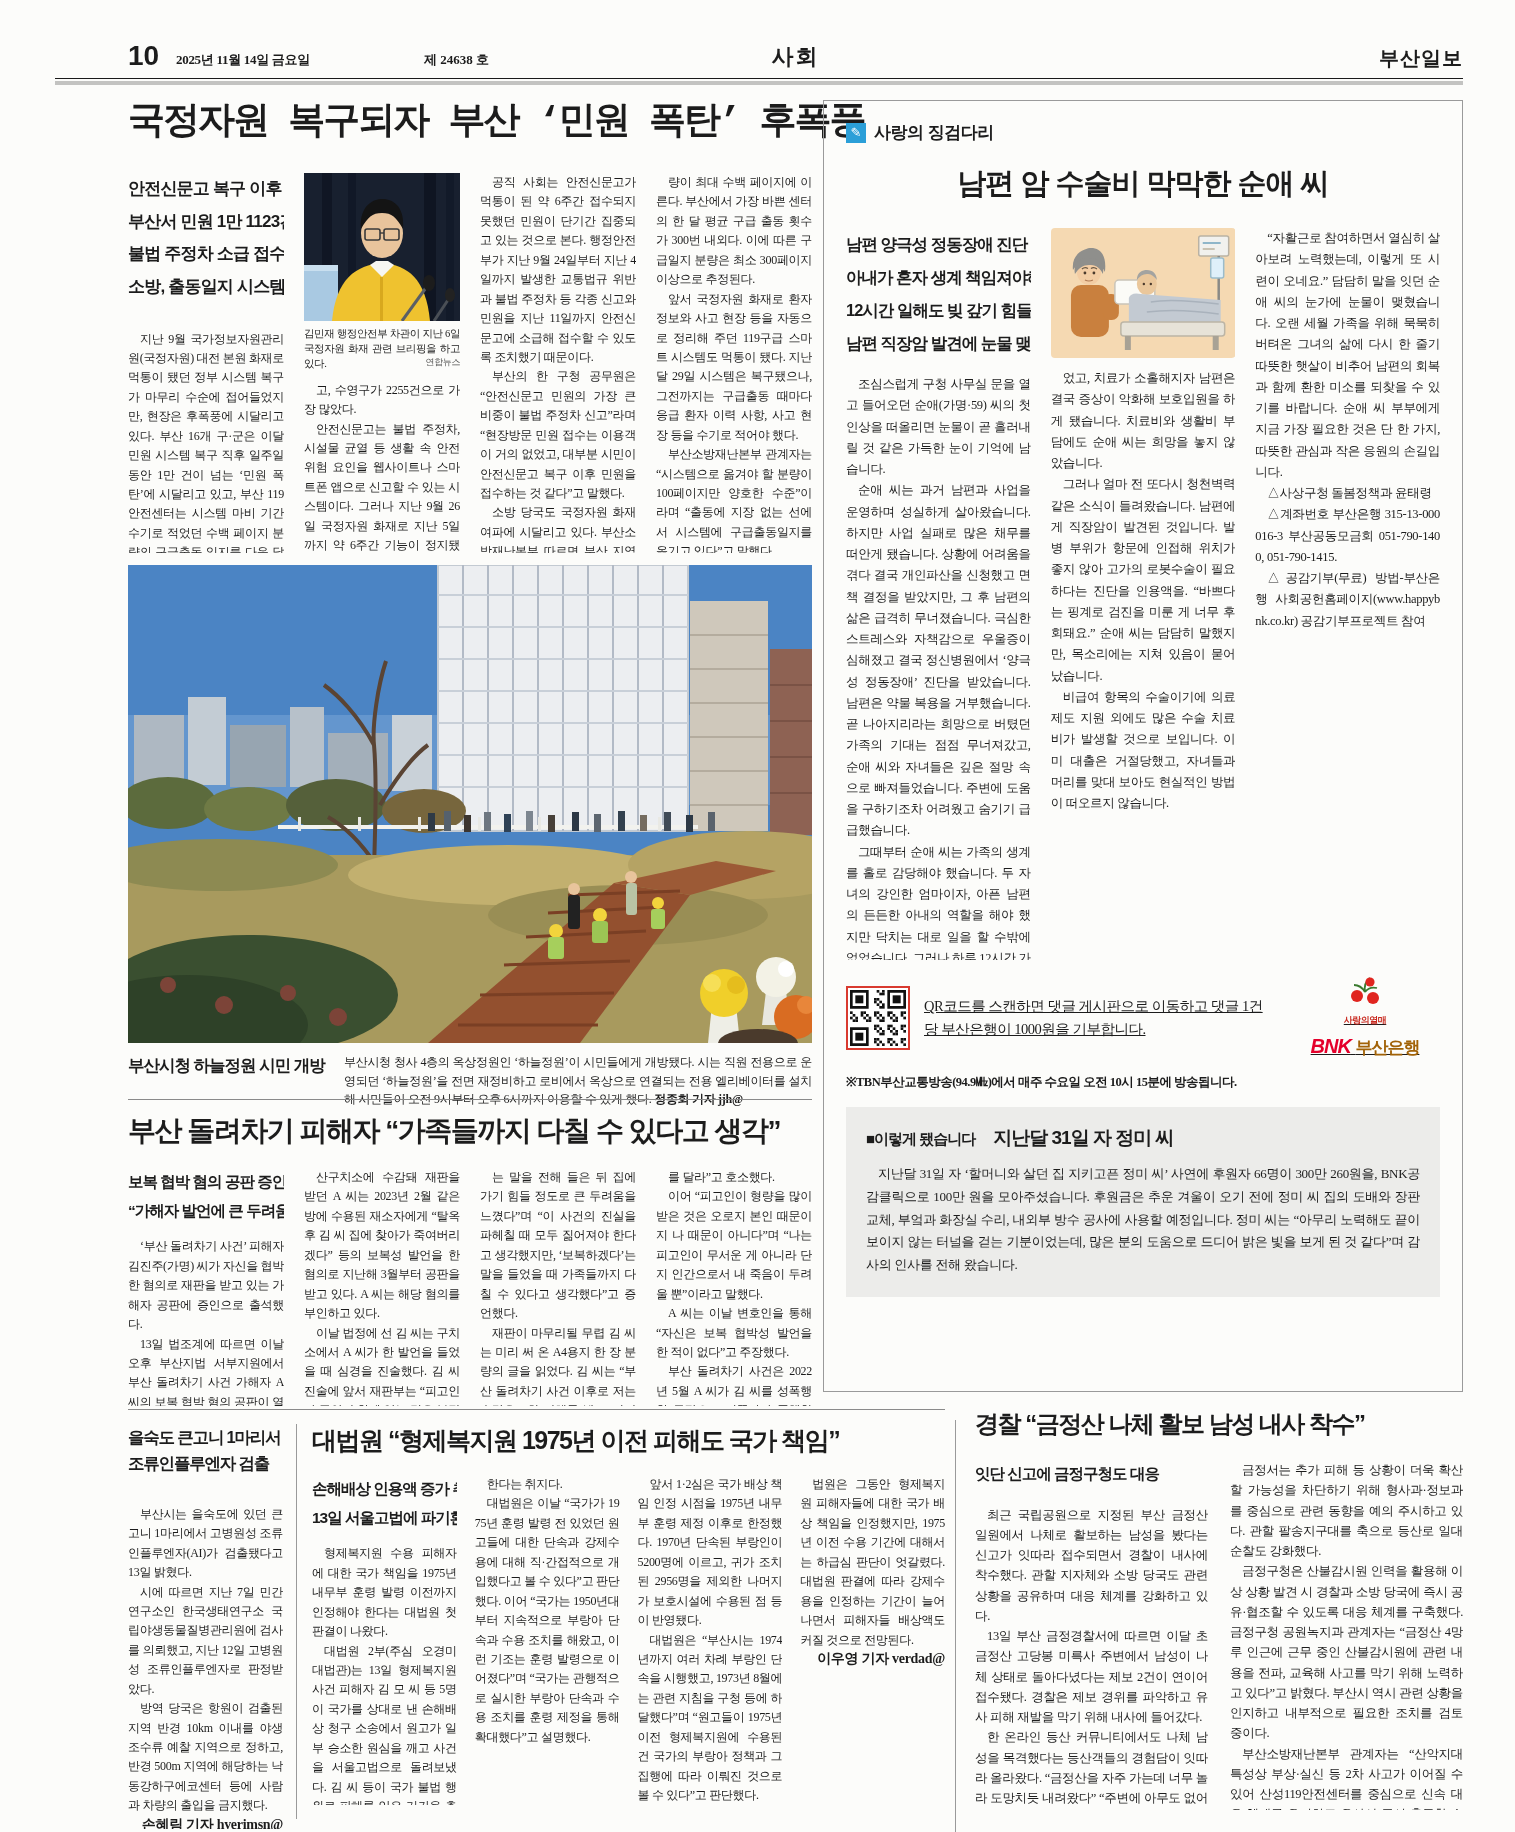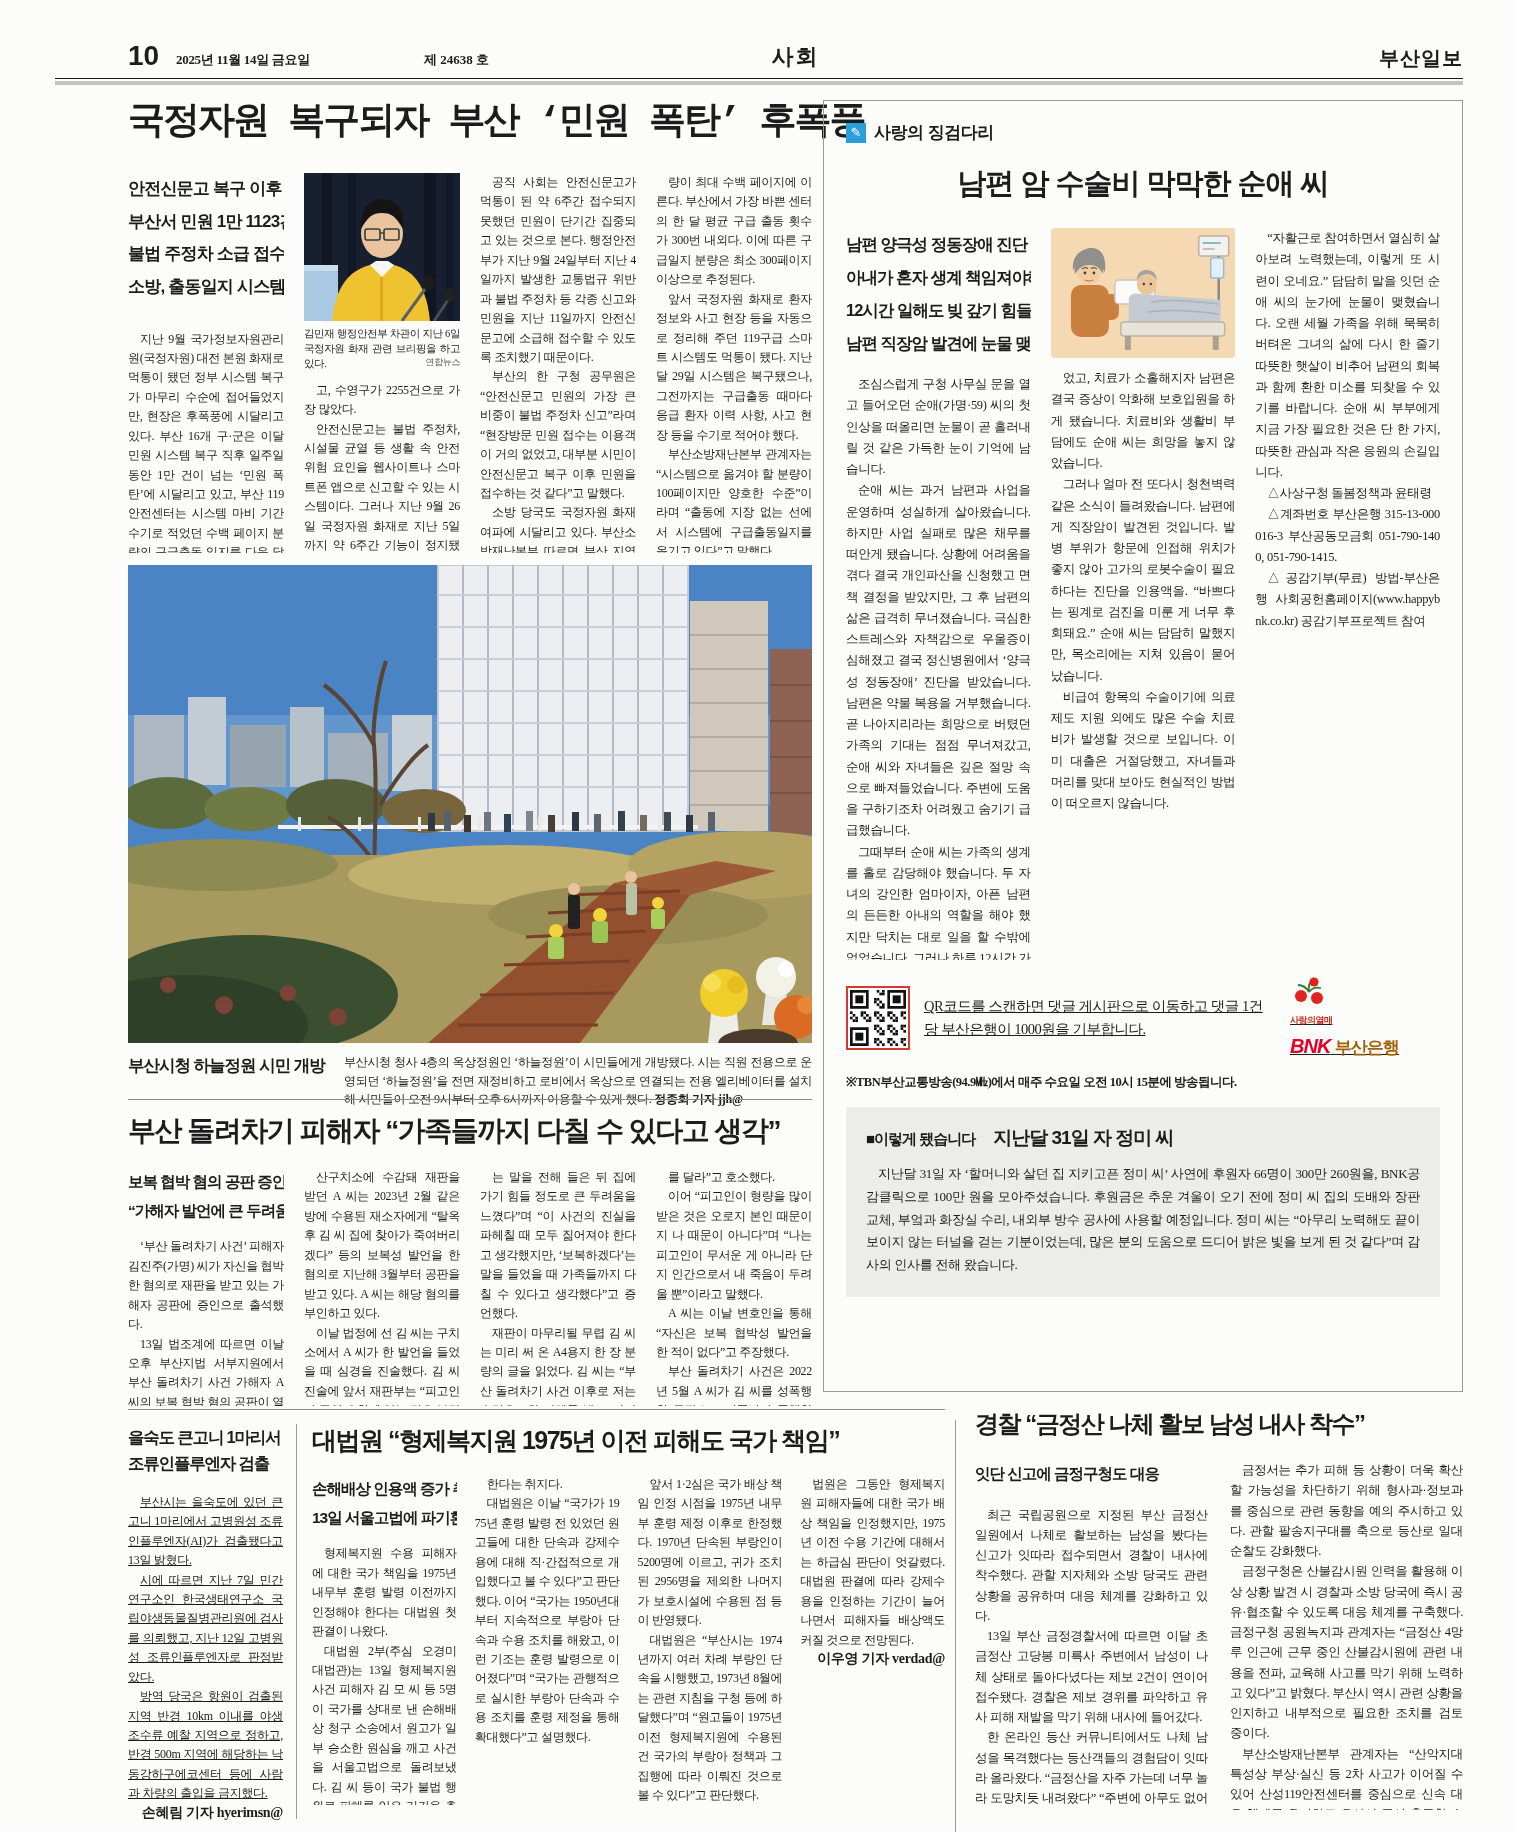--- a/index.html
+++ b/index.html
@@ -47,21 +47,21 @@
   
   .art-kick { position:absolute; left:128px; top:1112px; width:684px; }
   .art-kick .hl { font-family:"Liberation Sans",sans-serif; font-size:28px; font-weight:900; letter-spacing:-1.5px; white-space:nowrap; }
   .art-kick .cols { display:grid; grid-template-columns:repeat(4,1fr); column-gap:20px; margin-top:18px; height:238px; overflow:hidden; }
   .sh2 p { font-size:15.5px; font-weight:bold; line-height:1.85; letter-spacing:-1px; text-indent:0; white-space:nowrap; font-family:"Liberation Sans",sans-serif; }
   .sh2 { margin-bottom:12px; }
 
   
   .art-bird { position:absolute; left:128px; top:1424px; width:155px; height:405px; overflow:hidden; }
   .art-bird .hl p { font-size:16.5px; font-weight:bold; line-height:1.6; letter-spacing:-1.2px; text-indent:0; white-space:nowrap; font-family:"Liberation Sans",sans-serif; }
-  .art-bird .bodycol { margin-top:16px;text-decoration:underline; }
+  .art-bird .bodycol { margin-top:28px; }
   .vr-b1 { position:absolute; left:296px; top:1424px; height:395px; }
 
   
   .art-court { position:absolute; left:312px; top:1424px; width:633px; height:405px; overflow:hidden; }
   .art-court .hl { font-family:"Liberation Sans",sans-serif; font-size:25px; font-weight:900; letter-spacing:-1.5px; white-space:nowrap; }
   .art-court .cols { display:grid; grid-template-columns:repeat(4,1fr); column-gap:18px; margin-top:18px; height:330px; overflow:hidden; }
 
   
   .bridge { position:absolute; left:823px; top:100px; width:640px; height:1292px; border:1px solid #9a9a9a; padding:20px 22px; }
   .kicker { display:flex; align-items:center; gap:8px; }
@@ -70,21 +70,21 @@
   .bridge .hl { text-align:center; font-size:29px; font-weight:900; letter-spacing:-1px; margin:20px 0 24px; font-family:"Liberation Sans",sans-serif; }
   .bridge .cols { display:grid; grid-template-columns:repeat(3,1fr); column-gap:20px; height:732px; overflow:hidden; }
   .bridge .subhead { margin-bottom:14px; }
   .bridge .subhead p { font-size:16.5px; font-weight:bold; line-height:2.0; letter-spacing:-1px; text-indent:0; white-space:nowrap; font-family:"Liberation Sans",sans-serif; }
   .bridge .bodycol p { font-size:12.5px; line-height:1.7; }
   .hospital { width:100%; height:130px; display:block; margin-bottom:10px; }
   .qr-row { display:flex; align-items:center; gap:14px; margin-top:16px;text-decoration:underline; }
   .qr-box { flex:0 0 64px; height:64px; border:2px solid #d93a2f; padding:2px; background:#fff; }
   .qr-box svg { width:100%; height:100%; display:block; }
   .qr-text { flex:1; font-size:14.5px; line-height:1.55; letter-spacing:-0.5px; }
-  .logos { flex:0 0 150px; text-align:left; }
+  .logos { flex:0 0 150px; text-align:center; }
   .fruit-label { font-size:9px; color:#c8281e; font-weight:bold; letter-spacing:-0.5px; }
   .bnk-line { margin-top:8px; font-family:"Liberation Sans",sans-serif; }
   .bnk-mark { color:#e4002b; font-weight:900; font-size:20px; font-style:italic; letter-spacing:-1px; }
   .bnk-name { color:#a16207; font-weight:900; font-size:17px; letter-spacing:-1px; }
   .tbn { font-size:12.5px; margin-top:14px; letter-spacing:-0.5px; font-weight:bold; }
   .result-box { background:#ececea; margin-top:16px; padding:18px 20px 20px; }
   .result-head { display:flex; align-items:baseline; gap:18px; }
   .result-label { font-size:15px; font-weight:900; letter-spacing:-1px; font-family:"Liberation Sans",sans-serif; }
   .result-title { font-size:19px; font-weight:900; letter-spacing:-1px; font-family:"Liberation Sans",sans-serif; }
   .result-body { margin-top:12px; font-size:13px; line-height:1.75; letter-spacing:-0.3px; text-align:justify; word-break:break-all; text-indent:12px; }

